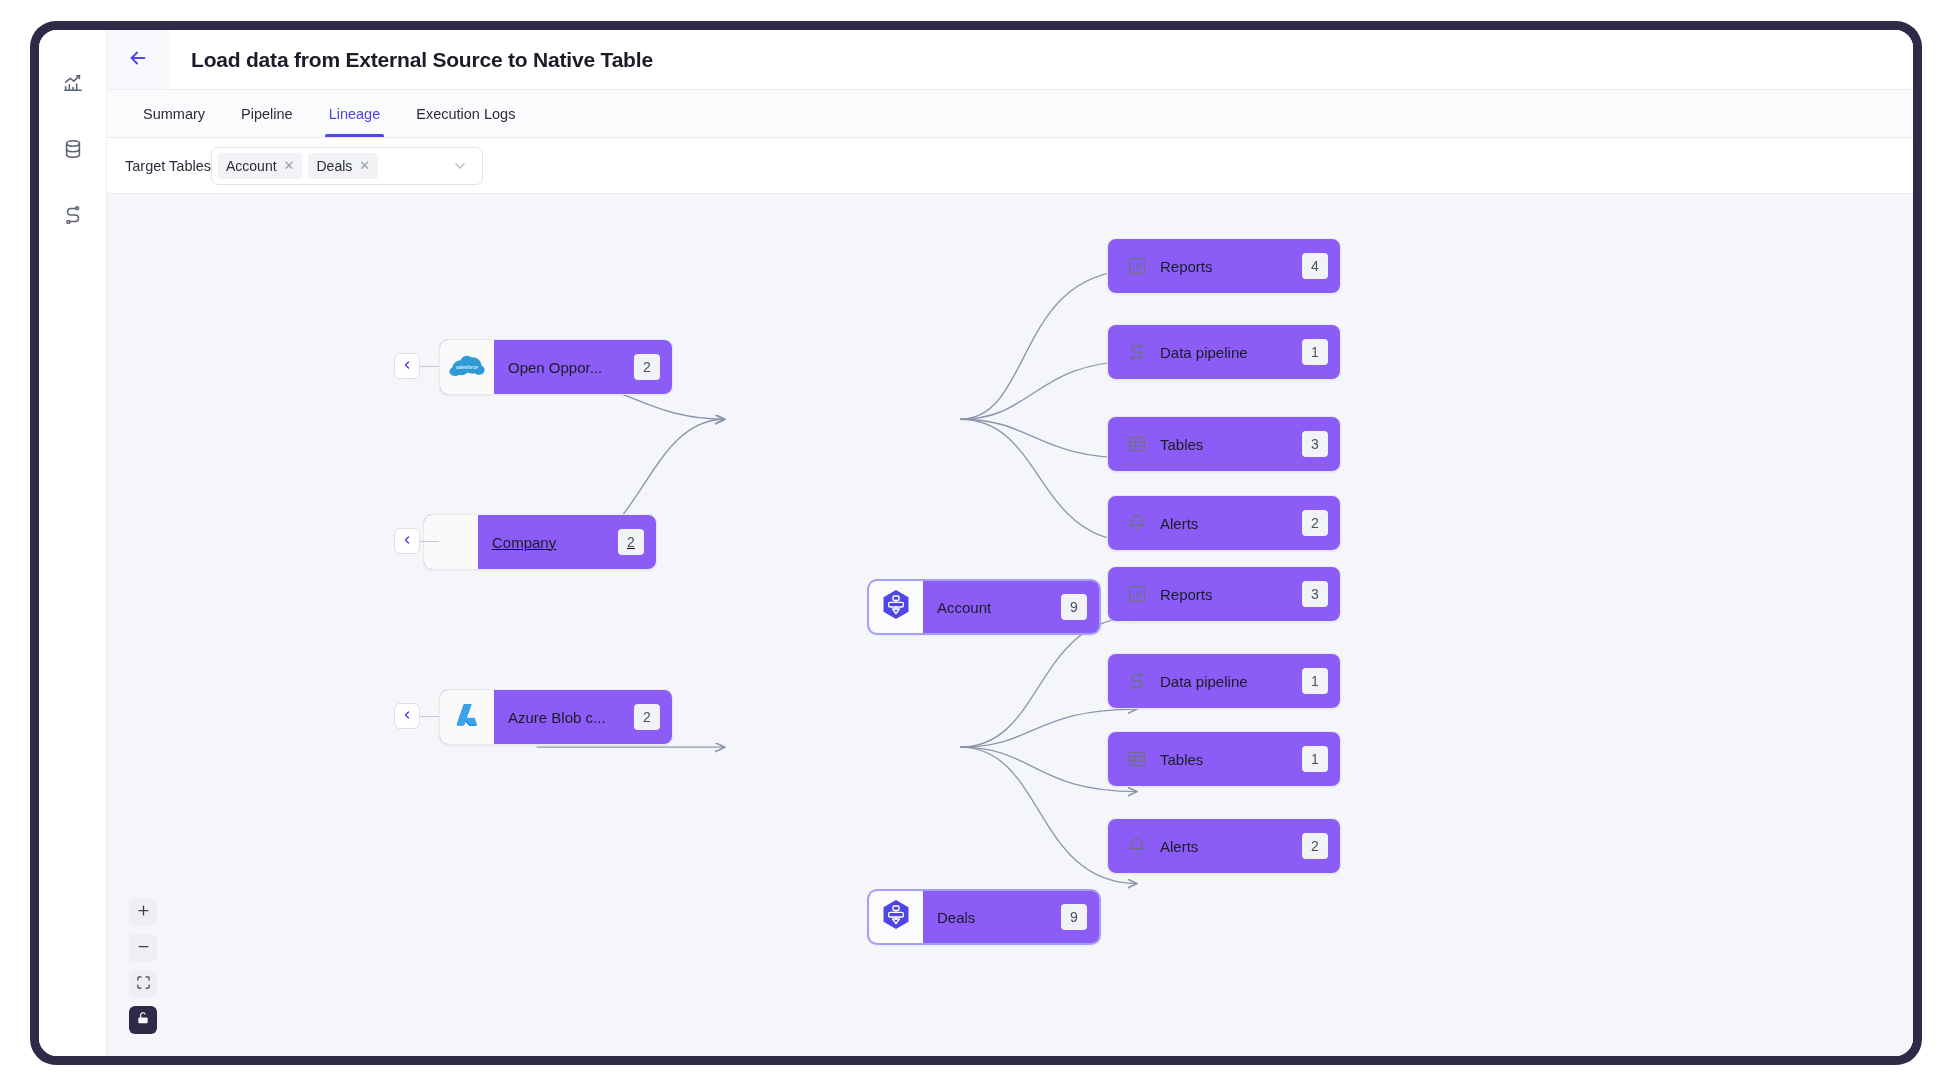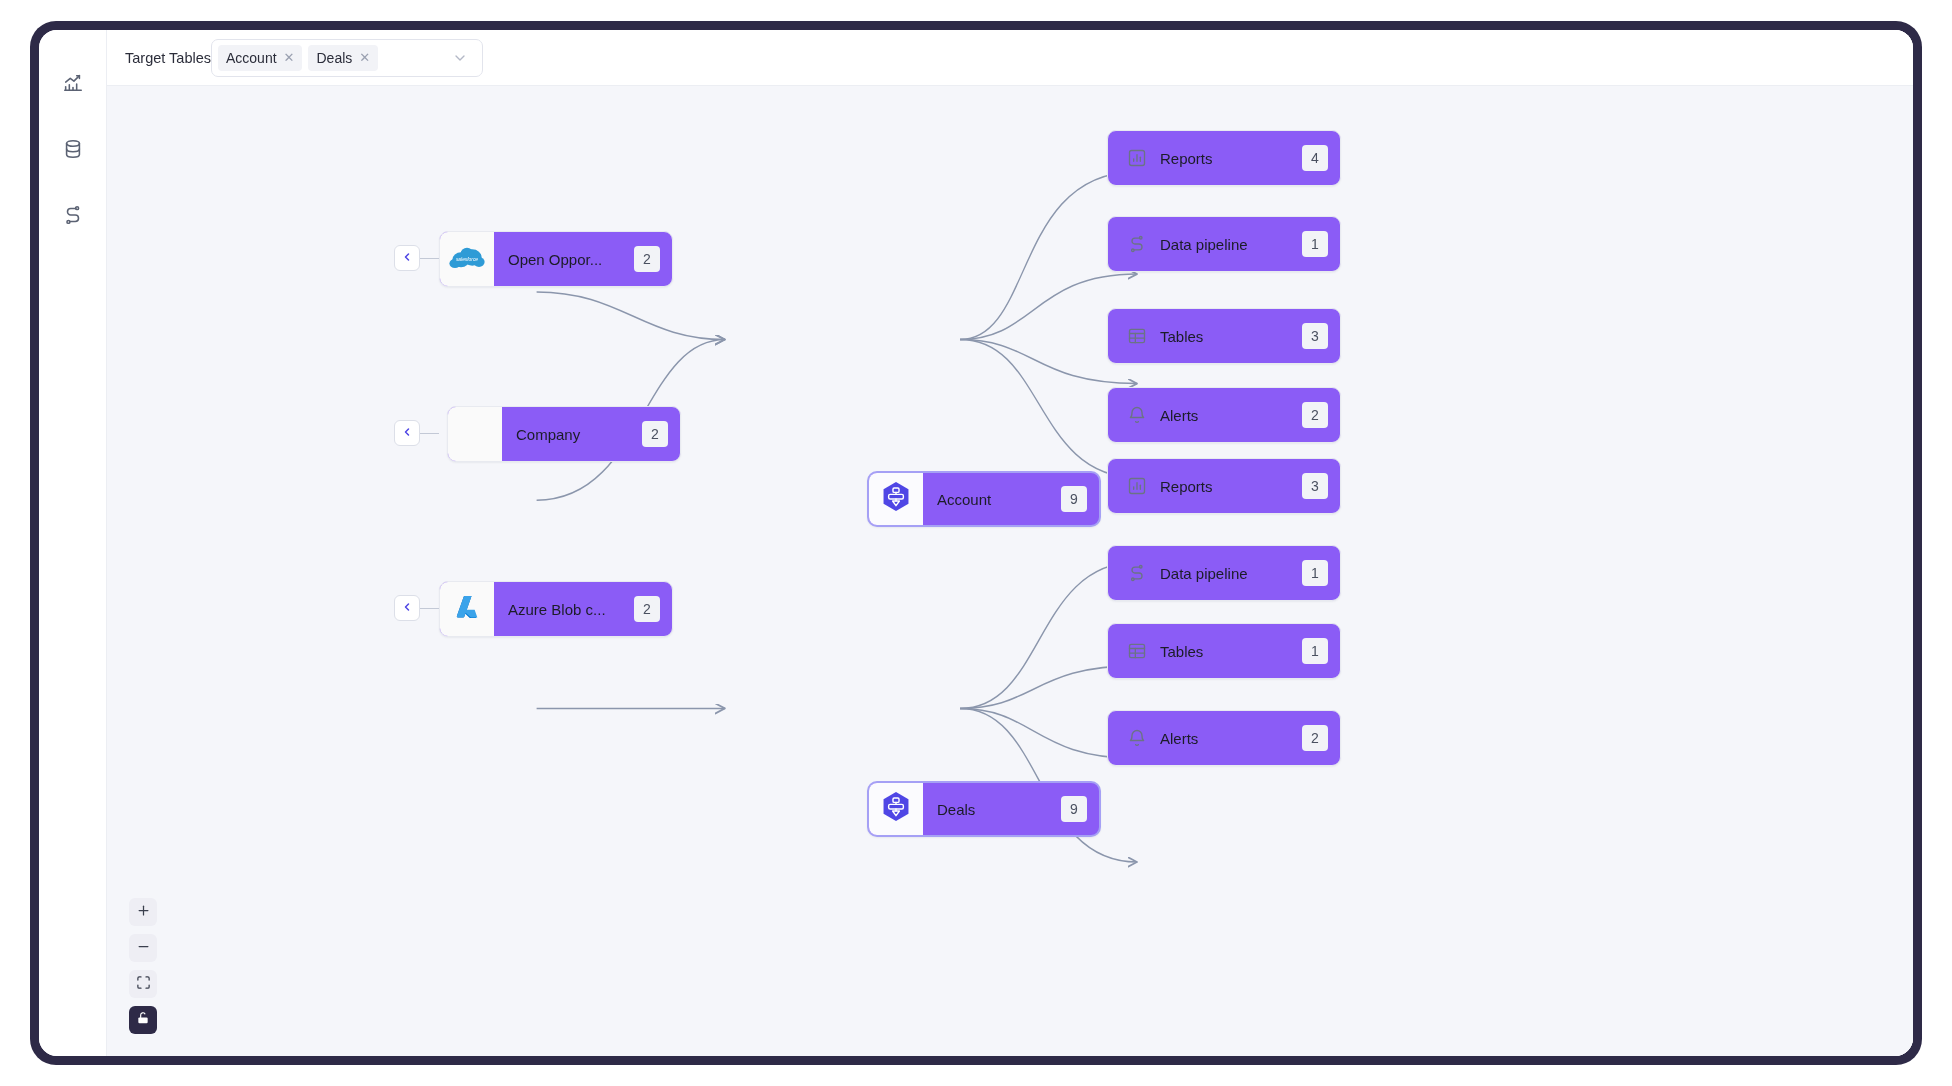--- a/index.html
+++ b/index.html
@@ -307,21 +307,46 @@
             <circle cx="16.5" cy="4.5" r="1.6"></circle>
               <circle cx="7" cy="19.5" r="1.6"></circle>
             <path d="M15 5H9.5A3.5 3.5 0 0 0 9.5 12h5a3.5 3.5 0 0 1 0 7H8.6"></path>
           </svg>
         </span>
       </div>
     </div>
 
     <div class="main">
 
-
+      <div class="header">
+        <div class="back-btn">
+          <span>
+            <svg width="22" height="22" viewBox="0 0 24 24" fill="none" stroke="#4f46e5" stroke-width="2" stroke-linecap="round" stroke-linejoin="round">
+              <path d="M19 12H5"></path>
+                <path d="M11 18l-6-6 6-6"></path>
+            </svg>
+          </span>
+        </div>
+        <div class="page-title">Load data from External Source to Native Table</div>
+      </div>
+
+      <div class="tabbar">
+        <div class="tab">
+            <span>Summary</span>
+          </div>
+        <div class="tab">
+            <span>Pipeline</span>
+          </div>
+        <div class="tab active">
+            <span>Lineage</span>
+          </div>
+        <div class="tab">
+            <span>Execution Logs</span>
+          </div>
+      </div>
 
       <div class="filterbar">
         <div class="filter-label">Target Tables</div>
         <div class="multiselect">
           <div class="chip">
             <span>Account</span>
             <span class="chip-x">✕</span>
           </div>
           <div class="chip">
             <span>Deals</span>
@@ -402,21 +427,21 @@
                   <ellipse cx="8" cy="23" rx="7.5" ry="6"></ellipse>
                 </g>
                 <text x="24" y="20" font-family="Liberation Sans, sans-serif" font-size="6.5" fill="#ffffff" text-anchor="middle" font-style="italic">salesforce</text>
               </svg>
             </span>
           </div>
           <div class="node-label">Open Oppor...</div>
           <div class="node-count">2</div>
         </div>
 
-        <div class="node source" style="left:340px; top:320px;">
+        <div class="node source" style="left:316px; top:320px;text-decoration:underline;">
           <div class="node-icon"></div>
           <div class="node-label">Company</div>
           <div class="node-count">2</div>
         </div>
 
         <div class="node source" style="left:332px; top:495px;justify-content:center;">
           <div class="node-icon">
             <span>
               <svg width="30" height="30" viewBox="0 0 32 32">
                 <path d="M13.6 4.2h7.2L13.1 26.4a1.2 1.2 0 0 1-1.14.82H6.35a1.2 1.2 0 0 1-1.13-1.58l7.25-20.6a1.2 1.2 0 0 1 1.13-.84z" fill="#0f5fa8"></path>

